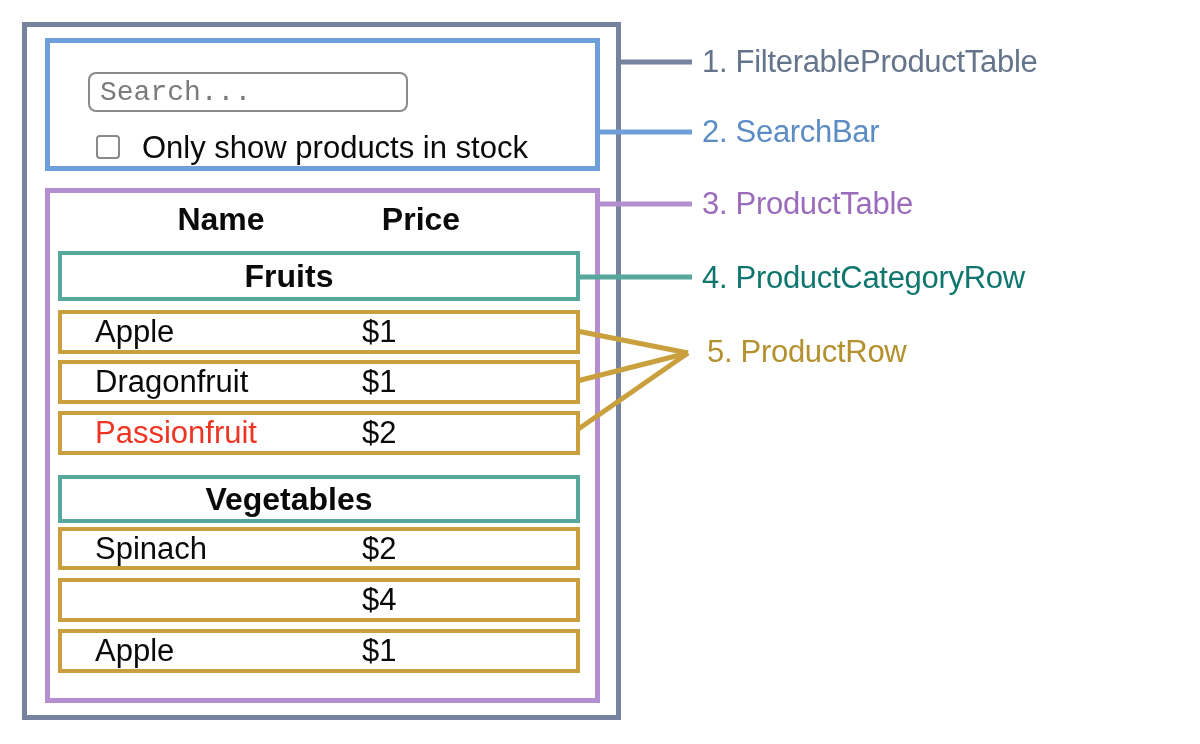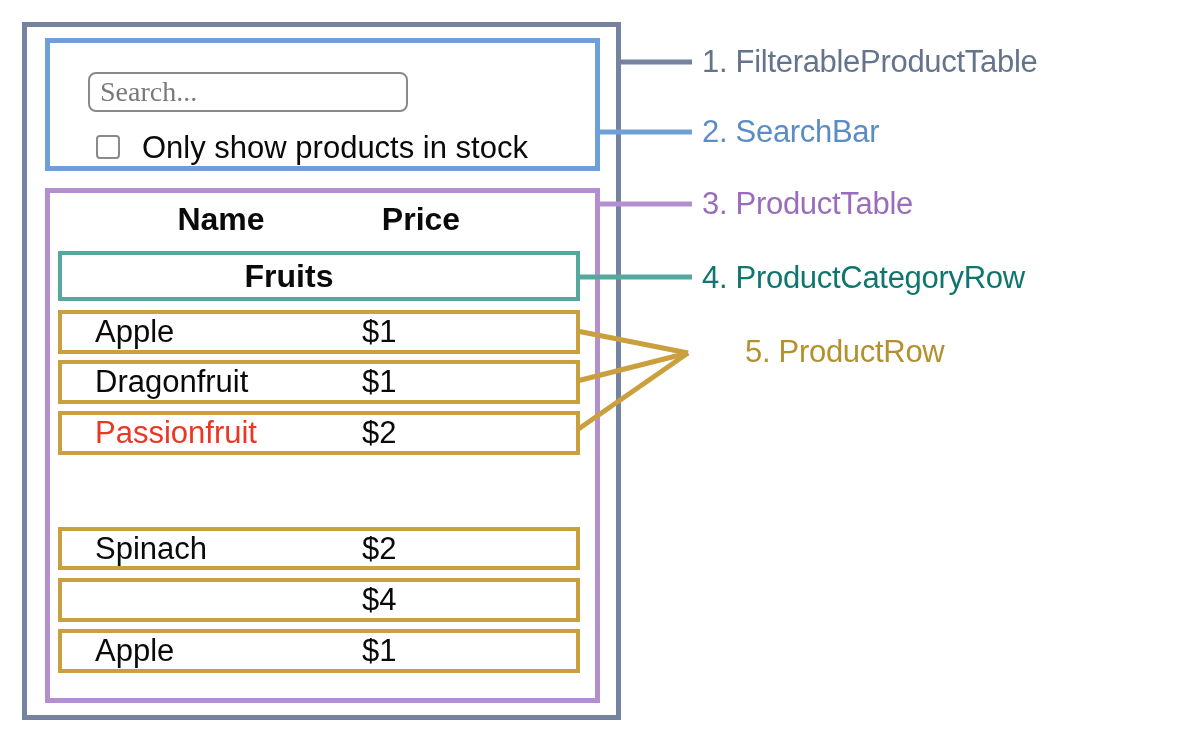--- a/index.html
+++ b/index.html
@@ -14,21 +14,21 @@
   .abs { position: absolute; box-sizing: border-box; }
 
   
   .outer-box   { left: 22px; top: 22px;  width: 599px; height: 698px; border: 5px solid #76839e; background: #fff; }
   .search-box  { left: 45px; top: 38px;  width: 555px; height: 133px; border: 5px solid #6f9fd8; background: #fff; }
   .table-box   { left: 45px; top: 188px; width: 555px; height: 515px; border: 5px solid #b48fd0; background: #fff; }
 
   .search-input {
     left: 88px; top: 72px; width: 320px; height: 40px;
     border: 2px solid #8a8a8a; border-radius: 8px;
-    font-family: Liberation Serif, serif;
+    font-family: Liberation Mono, monospace;
     font-size: 28px; color: #333; padding: 0 0 0 10px; outline: none;
   }
   .search-input::placeholder { color: #7a7a7a; opacity: 1; }
 
   .stock-checkbox {
     left: 96px; top: 135px; width: 24px; height: 24px;
     -webkit-appearance: none; appearance: none; margin: 0;
     border: 2px solid #8a8a8a; border-radius: 4px; background: #fff;
   }
   .checkbox-label {
@@ -60,21 +60,21 @@
   .red { color: #ee3524; }
 
   .legend-label {
     position: absolute; left: 702px; transform: translateY(-50%);
     font-size: 31px; letter-spacing: -0.3px; white-space: nowrap;
   }
   .legend-1 { top: 62px;  color: #64748b; }
   .legend-2 { top: 132px; color: #5b8cc4; text-align: center; }
   .legend-3 { top: 204px; color: #9a6cbb; }
   .legend-4 { top: 278px; color: #0f766e; }
-  .legend-5 { top: 352px; color: #b3912f; left: 745px; }
+  .legend-5 { top: 352px; color: #b3912f; left: 707px; }
 
   .wires { left: 0; top: 0; width: 1200px; height: 744px; pointer-events: none; }
 </style>
 </head>
 <body>
 
 <div class="canvas">
 
   <div class="abs outer-box"></div>
 
@@ -97,20 +97,23 @@
   </div>
   <div class="abs p-row" style="top:360px;">
     <span class="cell-name">Dragonfruit</span>
     <span class="cell-price">$1</span>
   </div>
   <div class="abs p-row" style="top:411px;">
     <span class="cell-name red">Passionfruit</span>
     <span class="cell-price">$2</span>
   </div>
 
+  <div class="abs cat-row" style="top:475px;height:48px;">
+    <span class="cat-label">Vegetables</span>
+  </div>
 
   <div class="abs p-row" style="top:527px;height:43px;">
     <span class="cell-name">Spinach</span>
     <span class="cell-price">$2</span>
   </div>
   <div class="abs p-row" style="top:578px;">
     <span class="cell-price">$4</span>
   </div>
   <div class="abs p-row" style="top:629px;">
     <span class="cell-name">Apple</span>

